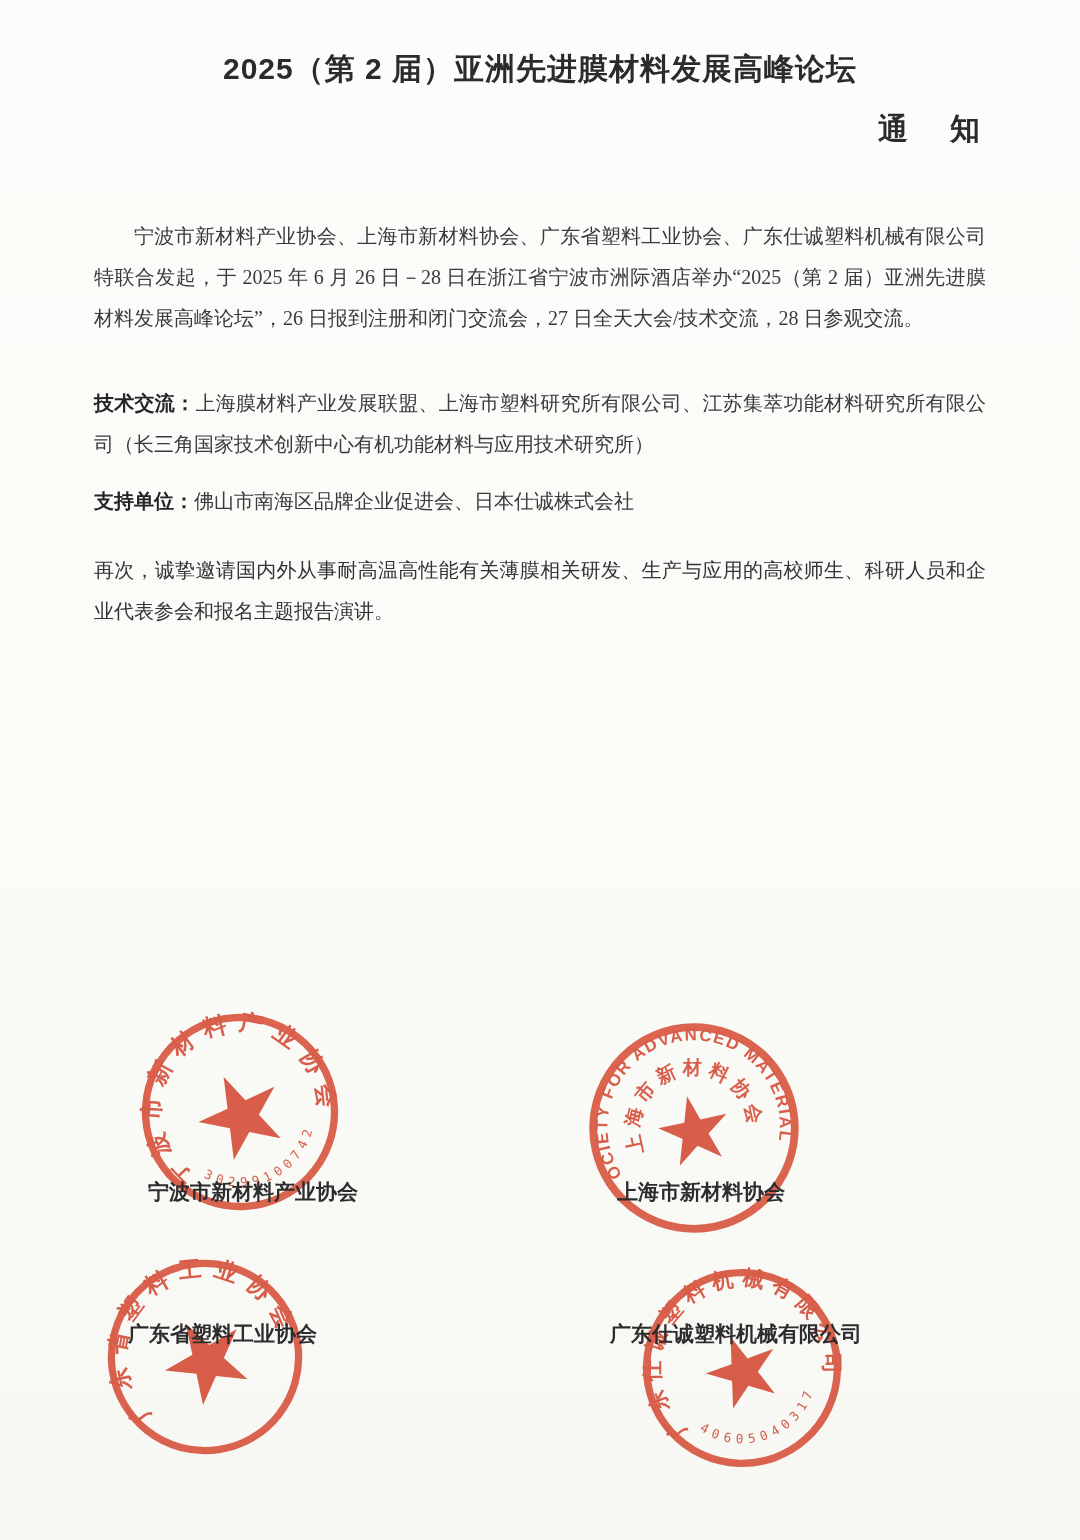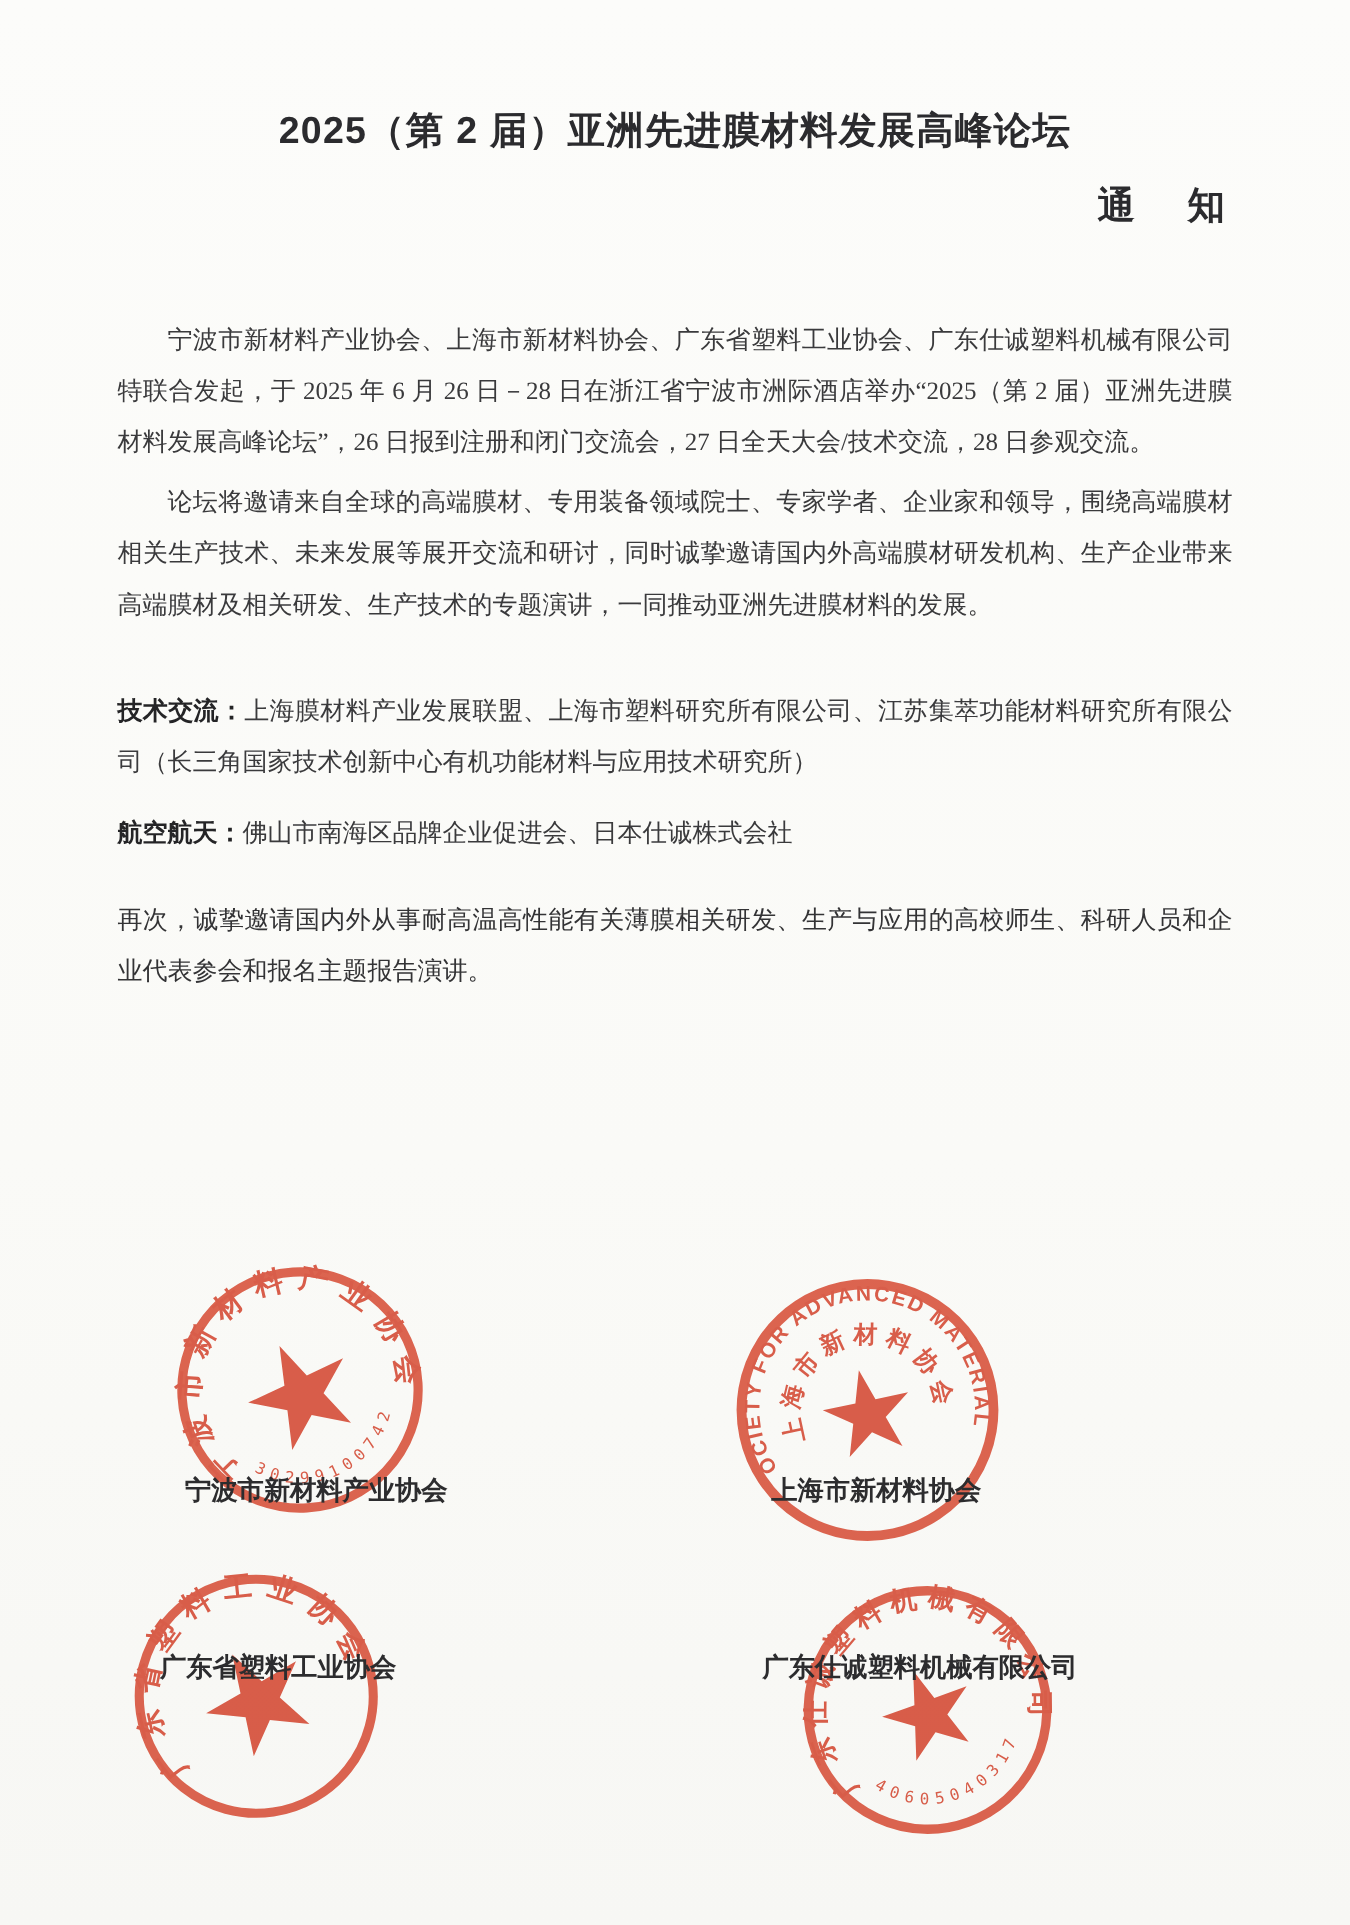--- a/index.html
+++ b/index.html
@@ -5,21 +5,21 @@
   html,body{margin:0;padding:0;background:#e8e8e6;}
   .page{
     position:relative;
     width:1080px;height:1540px;
     margin:0 auto;
     background:linear-gradient(180deg,#fcfcfa 0%,#fafaf7 60%,#f7f7f4 100%);
     overflow:hidden;
     font-family:"Liberation Serif","DejaVu Serif",serif;
     color:#3a3a3c;
   }
-  .content{position:relative;z-index:2;padding:86px 94px 0 94px;}
+  .content{position:relative;z-index:2;padding:50px 94px 0 94px;}
   .doc-title{
     text-align:center;
     font-family:"Liberation Sans","DejaVu Sans",sans-serif;
     font-weight:bold;font-size:30px;line-height:38px;
     color:#2b2b2e;letter-spacing:1px;margin:0;
   }
   .doc-subtitle{
     text-align:right;
     font-family:"Liberation Sans","DejaVu Sans",sans-serif;
     font-weight:bold;font-size:30px;line-height:38px;
@@ -86,26 +86,25 @@
 <body>
 
 <div class="page">
 
   <div class="content">
     <h1 class="doc-title">2025（第 2 届）亚洲先进膜材料发展高峰论坛</h1>
     <h2 class="doc-subtitle">通　知</h2>
 
     <div class="body-block">
       <p class="para">宁波市新材料产业协会、上海市新材料协会、广东省塑料工业协会、广东仕诚塑料机械有限公司特联合发起，于 2025 年 6 月 26 日－28 日在浙江省宁波市洲际酒店举办“2025（第 2 届）亚洲先进膜材料发展高峰论坛”，26 日报到注册和闭门交流会，27 日全天大会/技术交流，28 日参观交流。</p>
-      <p class="para">论坛将邀请来自全球的高端膜材、专用装备领域院士、专家学者、企业家和领导，围绕高端膜材相关生产技术、未来发展等展开交流和研讨，同时诚挚邀请国内外高端膜材研发机构、生产企业带来高端膜材及相关研发、生产技术的专题演讲，一同推动亚洲先进膜材料的发展。</p>
     </div>
 
     <div class="org-rows">
       <p class="org-row"><strong class="org-label">技术交流：</strong><span>上海膜材料产业发展联盟、上海市塑料研究所有限公司、江苏集萃功能材料研究所有限公司（长三角国家技术创新中心有机功能材料与应用技术研究所）</span></p>
-      <p class="org-row"><strong class="org-label">航空航天：</strong><span>佛山市南海区品牌企业促进会、日本仕诚株式会社</span></p>
+      <p class="org-row"><strong class="org-label">支持单位：</strong><span>佛山市南海区品牌企业促进会、日本仕诚株式会社</span></p>
     </div>
 
     <p class="invite-para">再次，诚挚邀请国内外从事耐高温高性能有关薄膜相关研发、生产与应用的高校师生、科研人员和企业代表参会和报名主题报告演讲。</p>
   </div>
 
   <div class="sig-label" style="left:148px;top:1178px;">宁波市新材料产业协会</div>
   <div class="sig-label" style="left:617px;top:1178px;">上海市新材料协会</div>
   <div class="sig-label" style="left:128px;top:1320px;">广东省塑料工业协会</div>
   <div class="sig-label" style="left:610px;top:1320px;">广东仕诚塑料机械有限公司</div>
 

